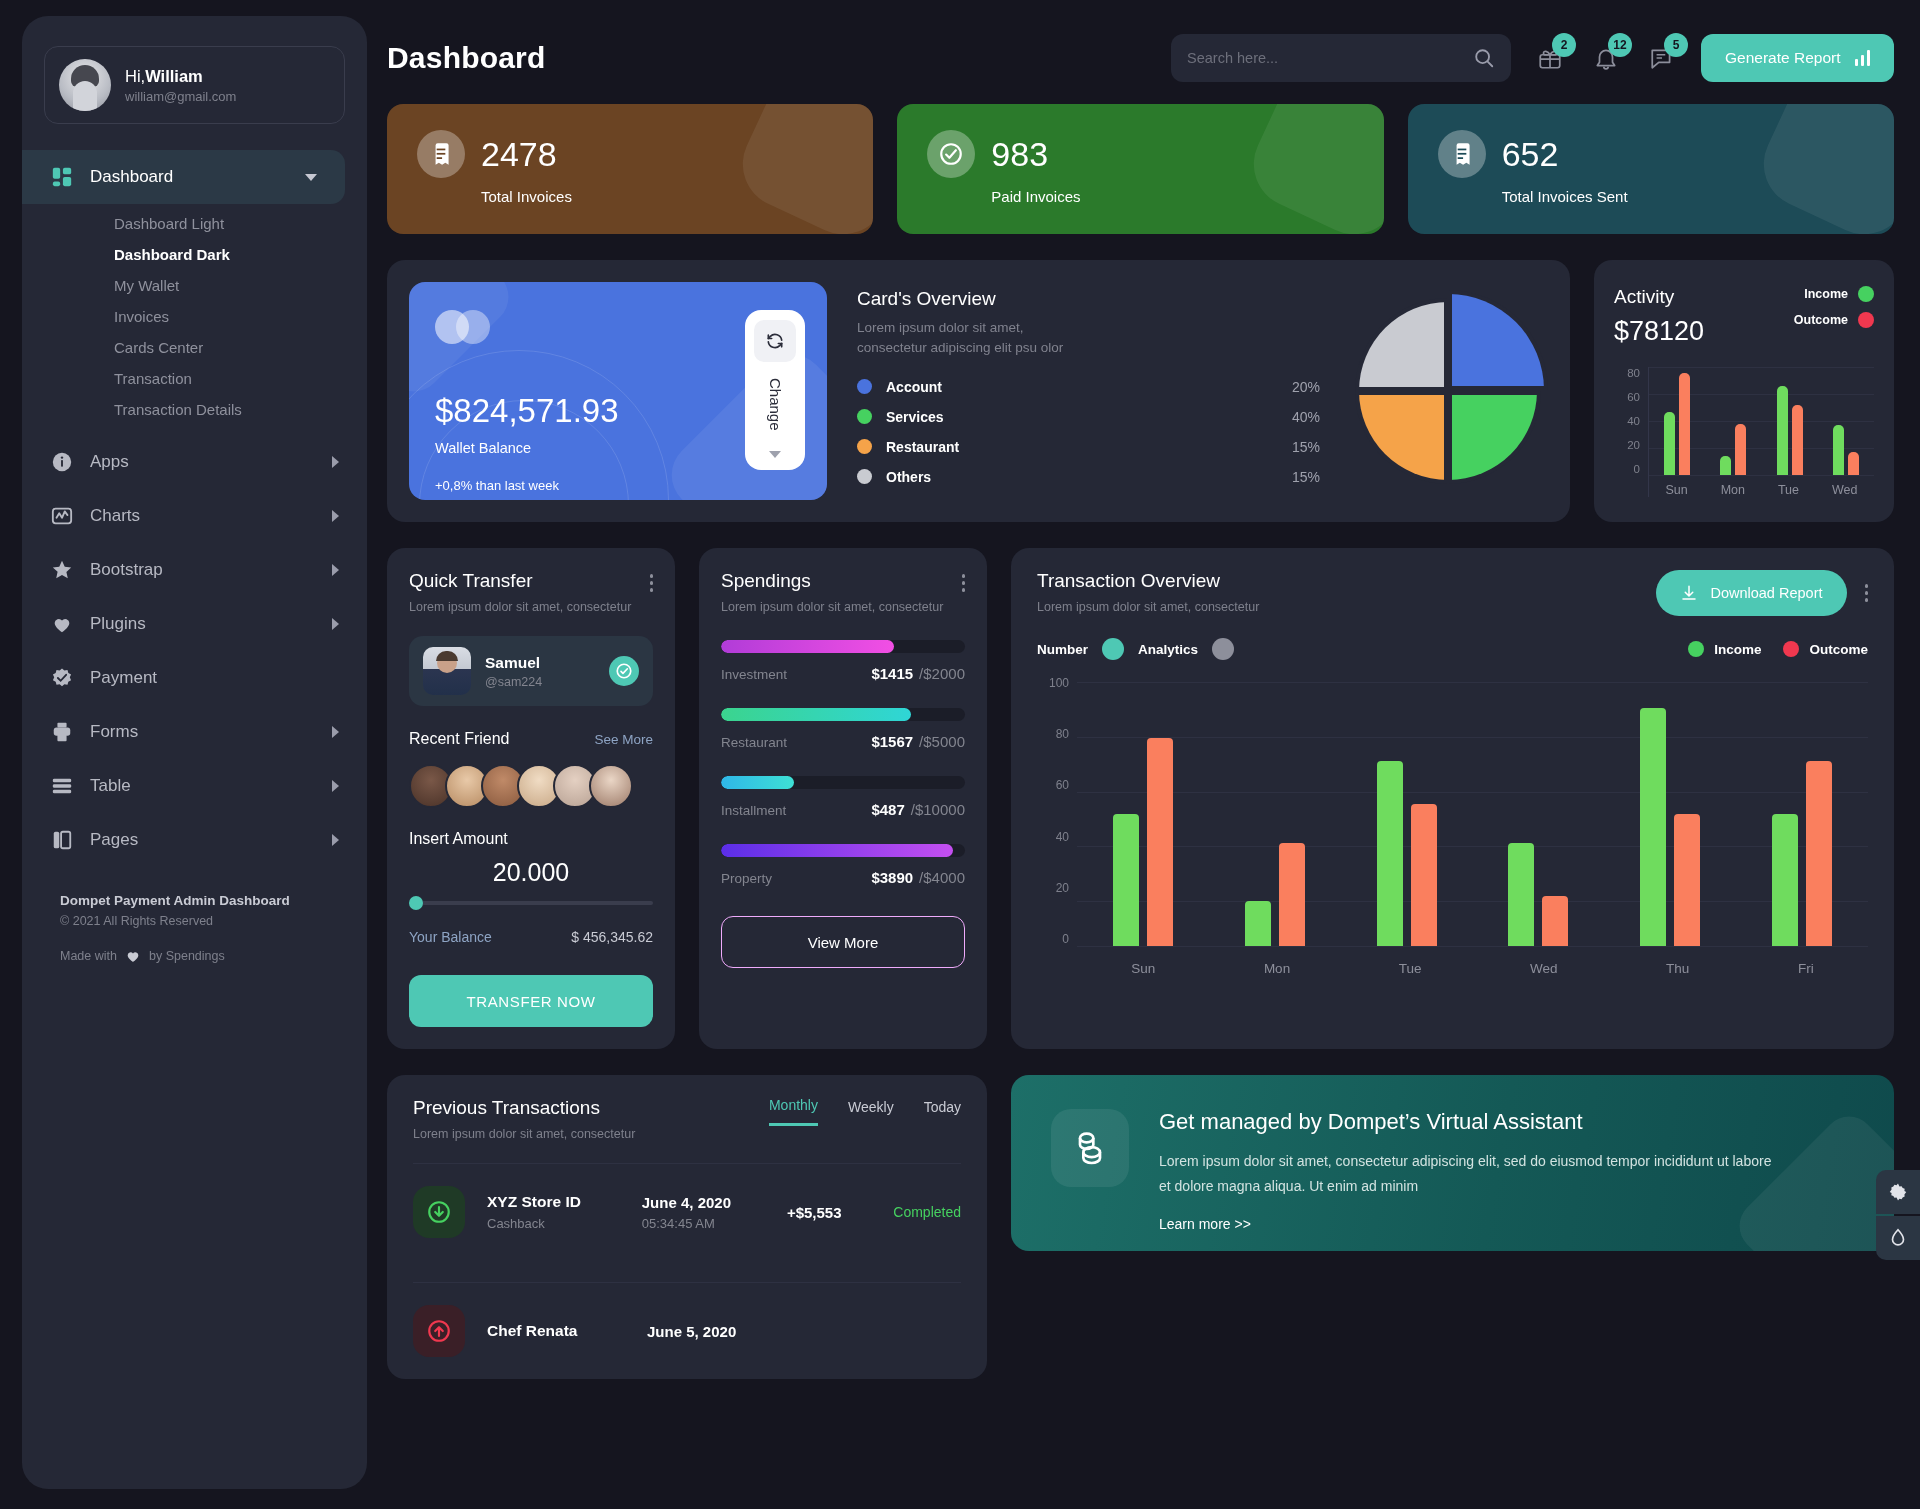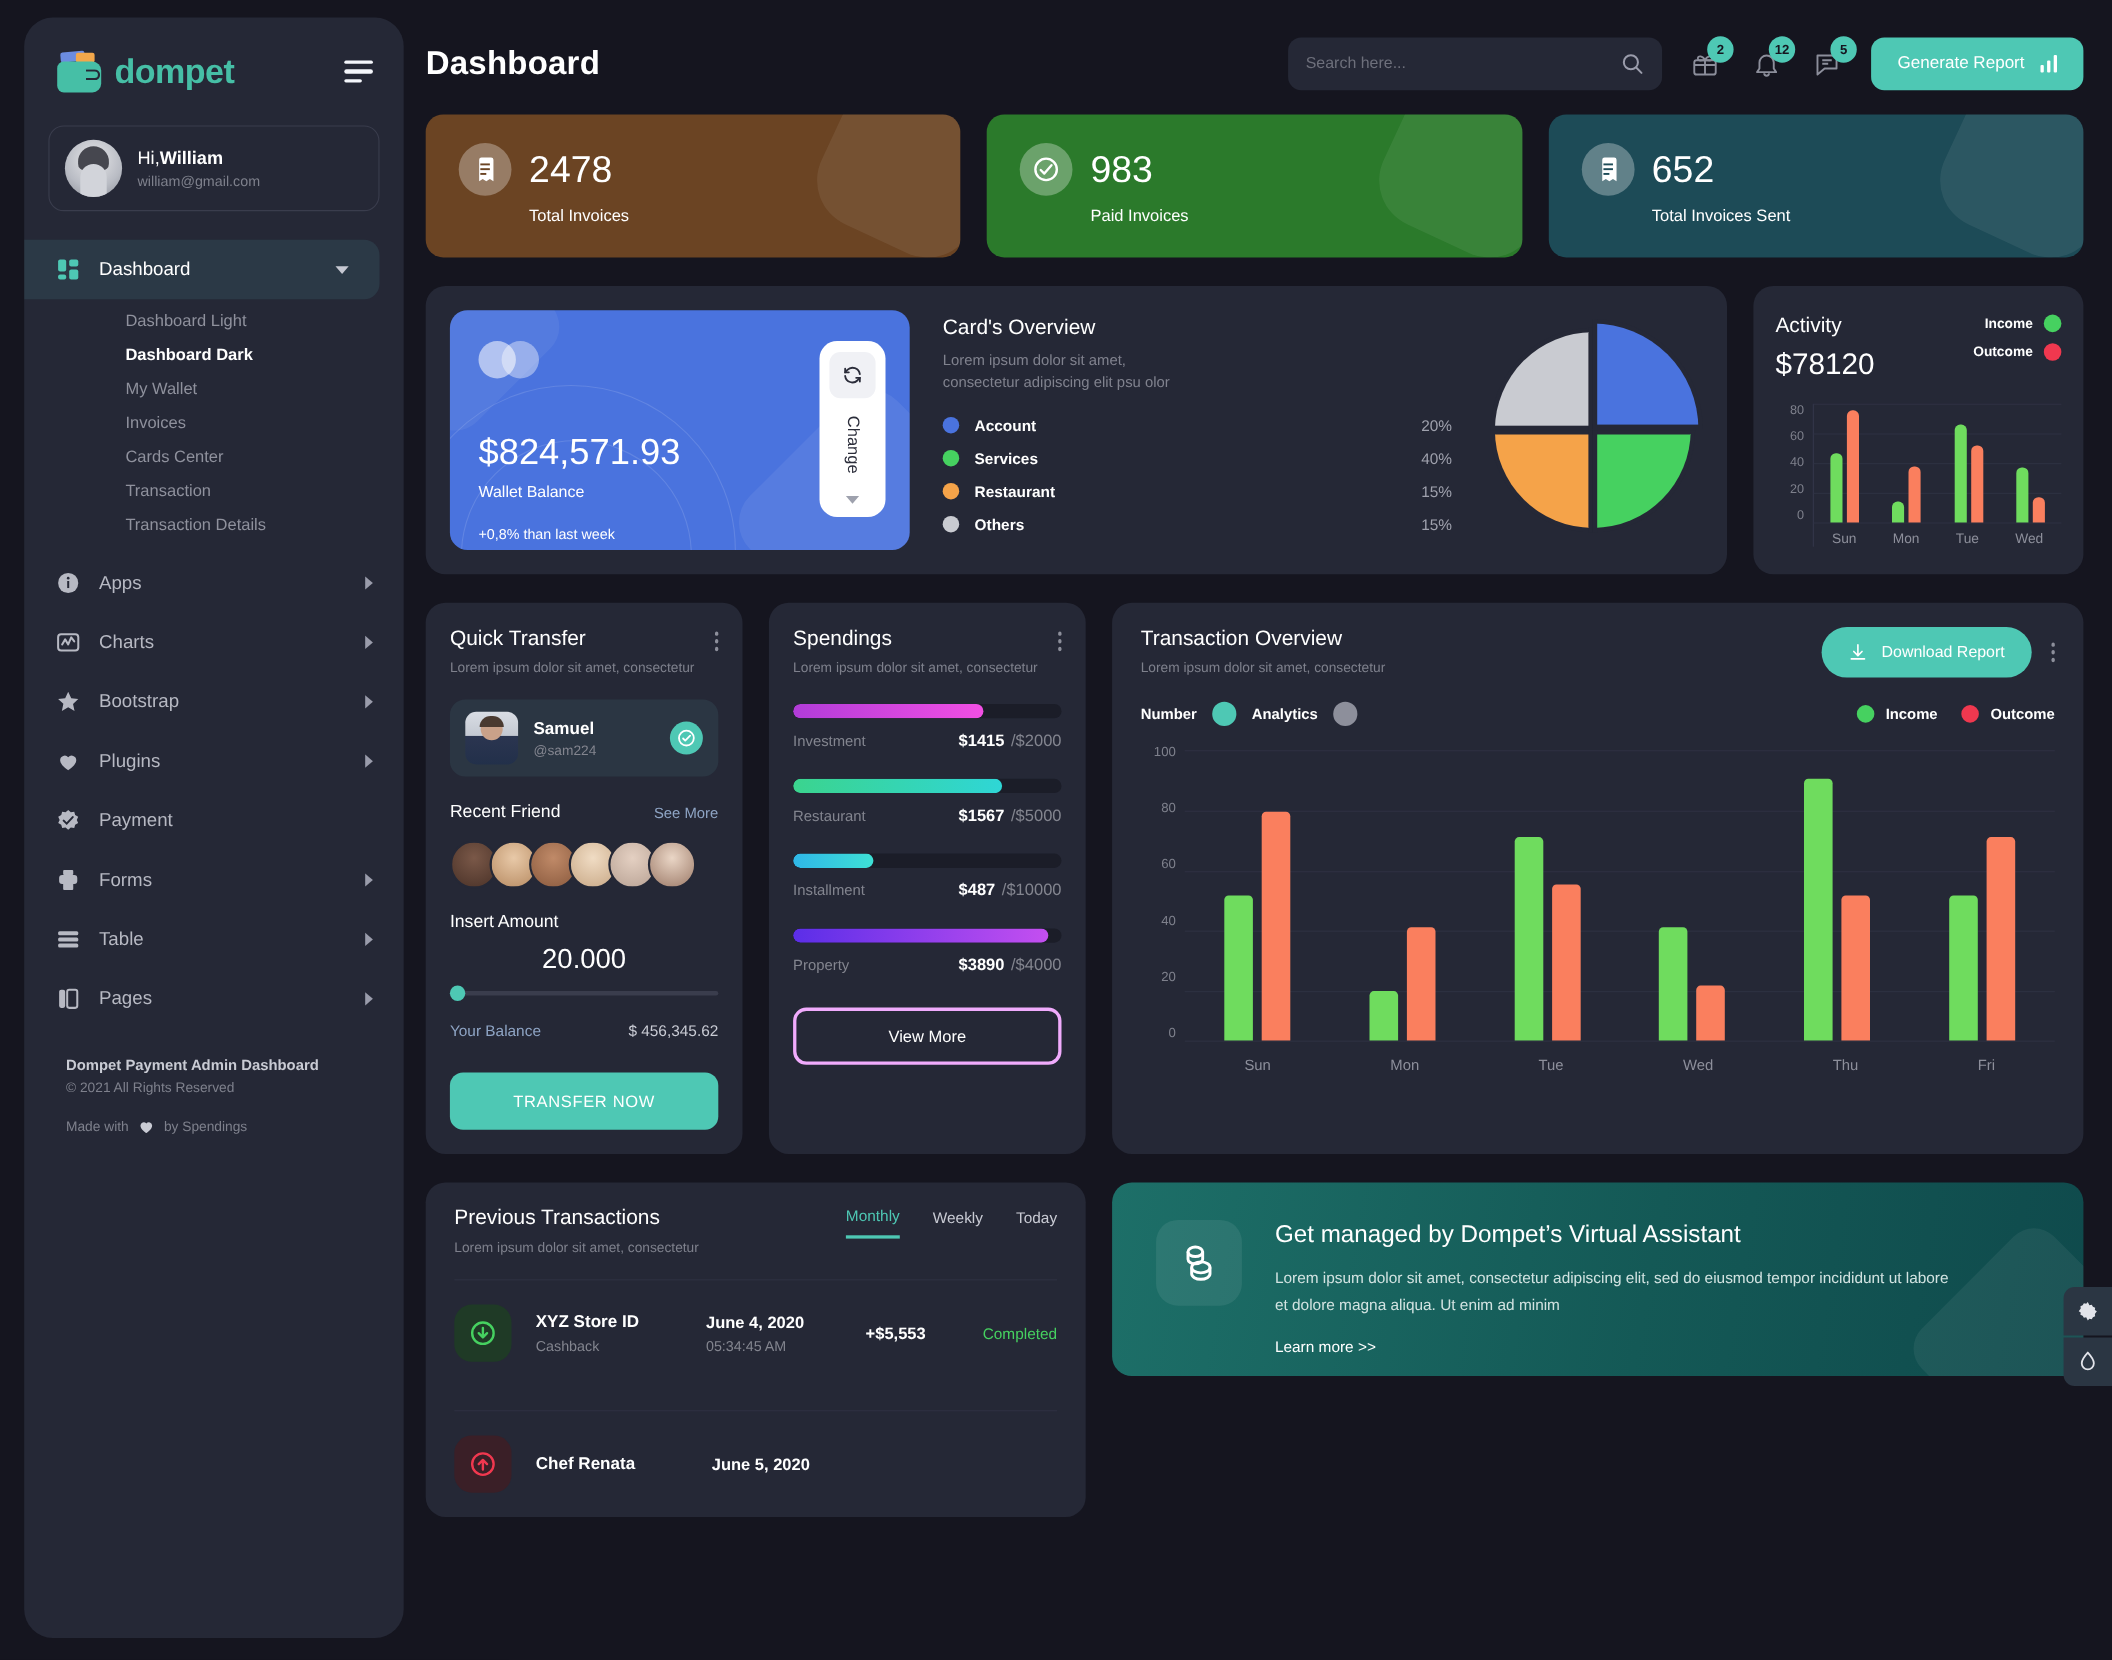--- a/index.html
+++ b/index.html
@@ -217,21 +217,21 @@
   .transfer-btn { margin-top: 30px; width: 100%; height: 52px; background: #4ec8b4; border: none; border-radius: 12px; color: #fff; font-size: 15px; letter-spacing: .6px; cursor: pointer; font-family: "Liberation Sans", sans-serif; }
 
   .sp-panel { width: 288px; flex: 0 0 288px; padding: 22px; position: relative; }
   .sp-item { margin-top: 26px; }
   .sp-bar { height: 13px; border-radius: 7px; background: #1b1d28; overflow: hidden; }
   .sp-bar i { display: block; height: 100%; border-radius: 7px; }
   .sp-meta { display: flex; align-items: baseline; margin-top: 12px; }
   .sp-name { font-size: 13.5px; color: #83858f; }
   .sp-val { margin-left: auto; font-size: 15px; font-weight: 700; }
   .sp-tot { font-size: 15px; color: #83858f; margin-left: 6px; }
-  .view-btn { margin-top: 30px; width: 100%; height: 52px; background: transparent; border: 3px solid #f0abfc; border-radius: 12px; color: #fff; font-size: 15px; cursor: pointer; font-family: "Liberation Sans", sans-serif; }
+  .view-btn { margin-top: 30px; width: 100%; height: 52px; background: transparent; border: 1px solid #f0abfc; border-radius: 12px; color: #fff; font-size: 15px; cursor: pointer; font-family: "Liberation Sans", sans-serif; }
 
   .to-panel { flex: 1; padding: 22px 26px; position: relative; }
   .to-head { display: flex; align-items: flex-start; }
   .dl-btn { margin-left: auto; height: 46px; background: #4ec8b4; border: none; border-radius: 23px; color: #fff; font-size: 14.5px; padding: 0 24px; display: flex; align-items: center; gap: 12px; cursor: pointer; font-family: "Liberation Sans", sans-serif; }
   .to-legend { display: flex; align-items: center; margin-top: 22px; gap: 14px; }
   .to-legend .lbl { font-size: 13.5px; font-weight: 700; }
   .pill-tg { width: 22px; height: 22px; border-radius: 50%; }
   .to-legend .right { margin-left: auto; display: flex; align-items: center; gap: 10px; }
   .to-legend .right span { font-size: 13.5px; font-weight: 700; }
   .to-legend .right i { width: 16px; height: 16px; border-radius: 50%; display: block; }
@@ -271,34 +271,20 @@
   .fb { width: 44px; height: 44px; background: #2b3643; display: flex; align-items: center; justify-content: center; cursor: pointer; }
   .fb:first-child { border-radius: 10px 0 0 0; }
   .fb:last-child { border-radius: 0 0 0 10px; }
 </style>
 </head>
 <body>
 
 <div class="app">
 
   <aside class="sidebar">
-    <div class="brand-row">
-      <div class="logo-mark">
-        <div class="card-blue"></div>
-          <div class="card-orange"></div>
-        <div class="wallet-body"></div>
-          <div class="wallet-clip"></div>
-      </div>
-      <div class="brand-word">dompet</div>
-      <div class="hamburger">
-          <span></span>
-          <span></span>
-          <span></span>
-        </div>
-    </div>
 
     <div class="profile-card">
       <div class="avatar-lg"></div>
       <div>
         <div class="profile-name"><span>Hi,</span><b>William</b></div>
         <div class="profile-mail">william@gmail.com</div>
       </div>
     </div>
 
     <nav class="nav">

